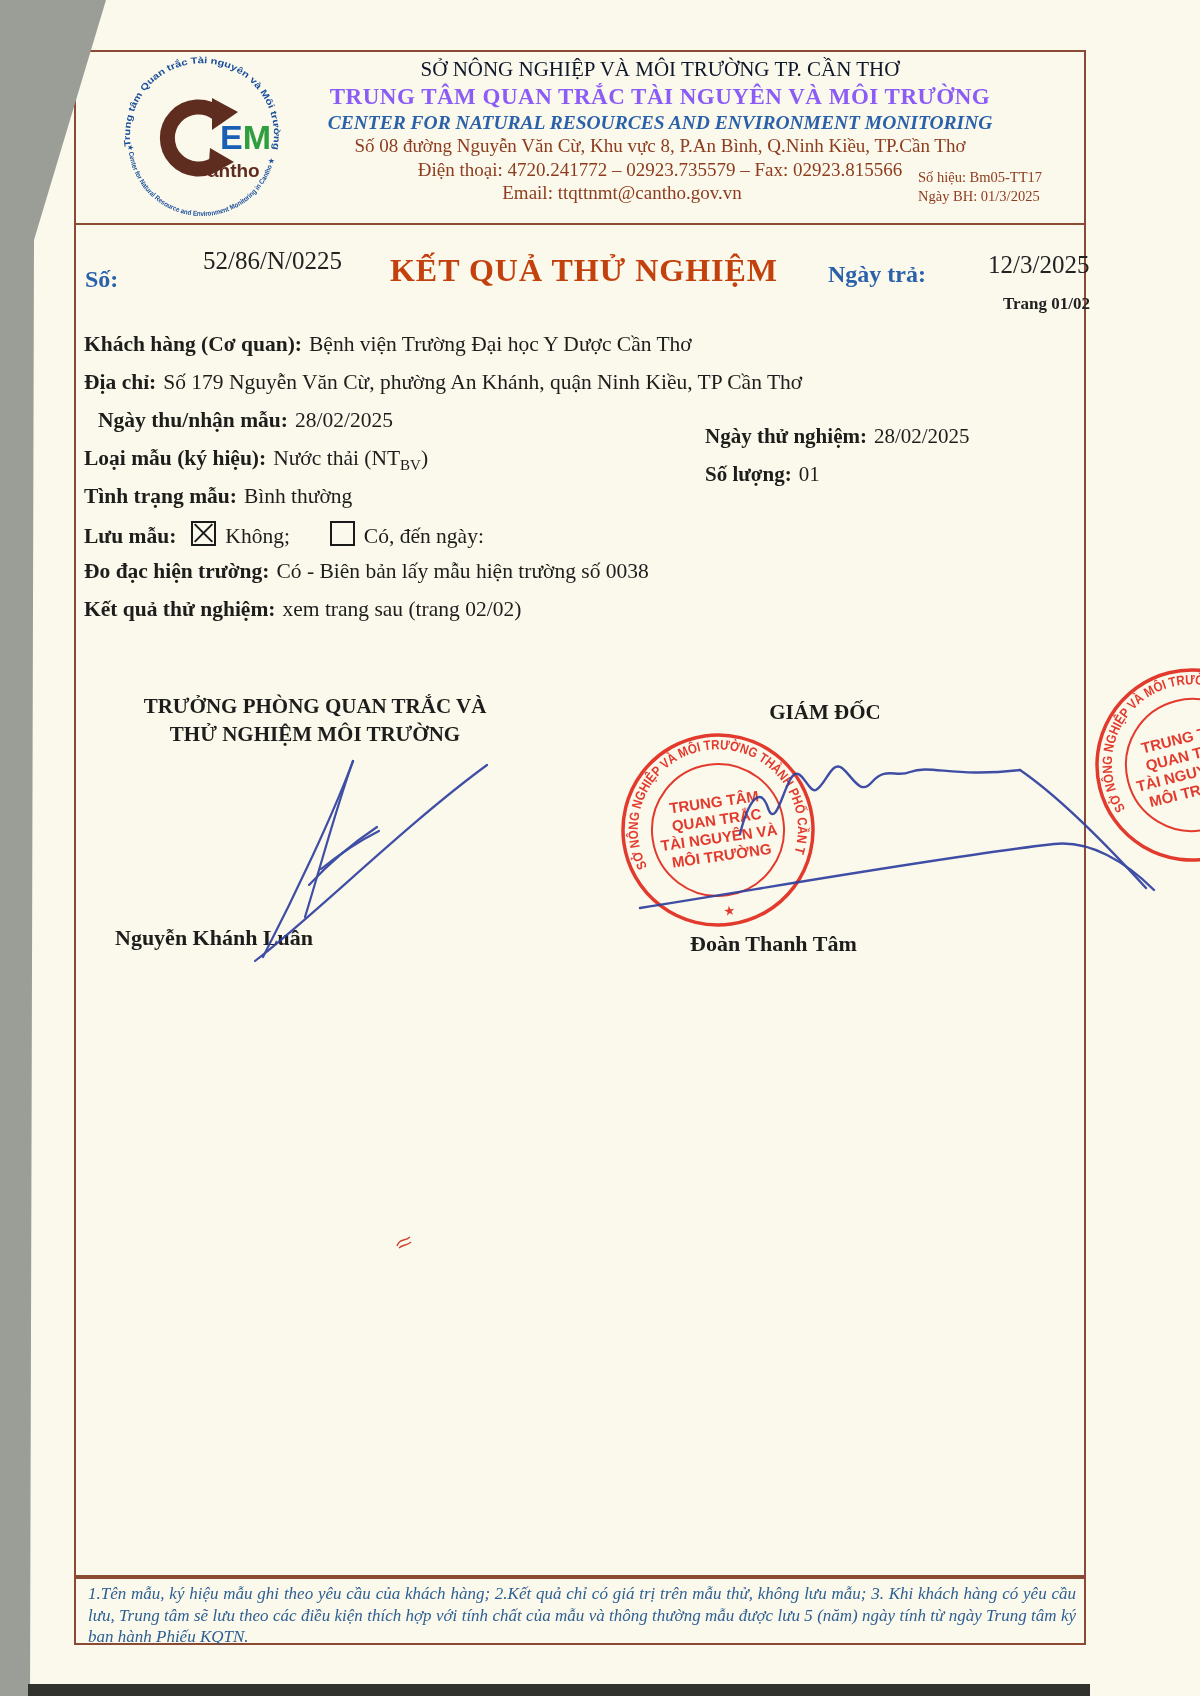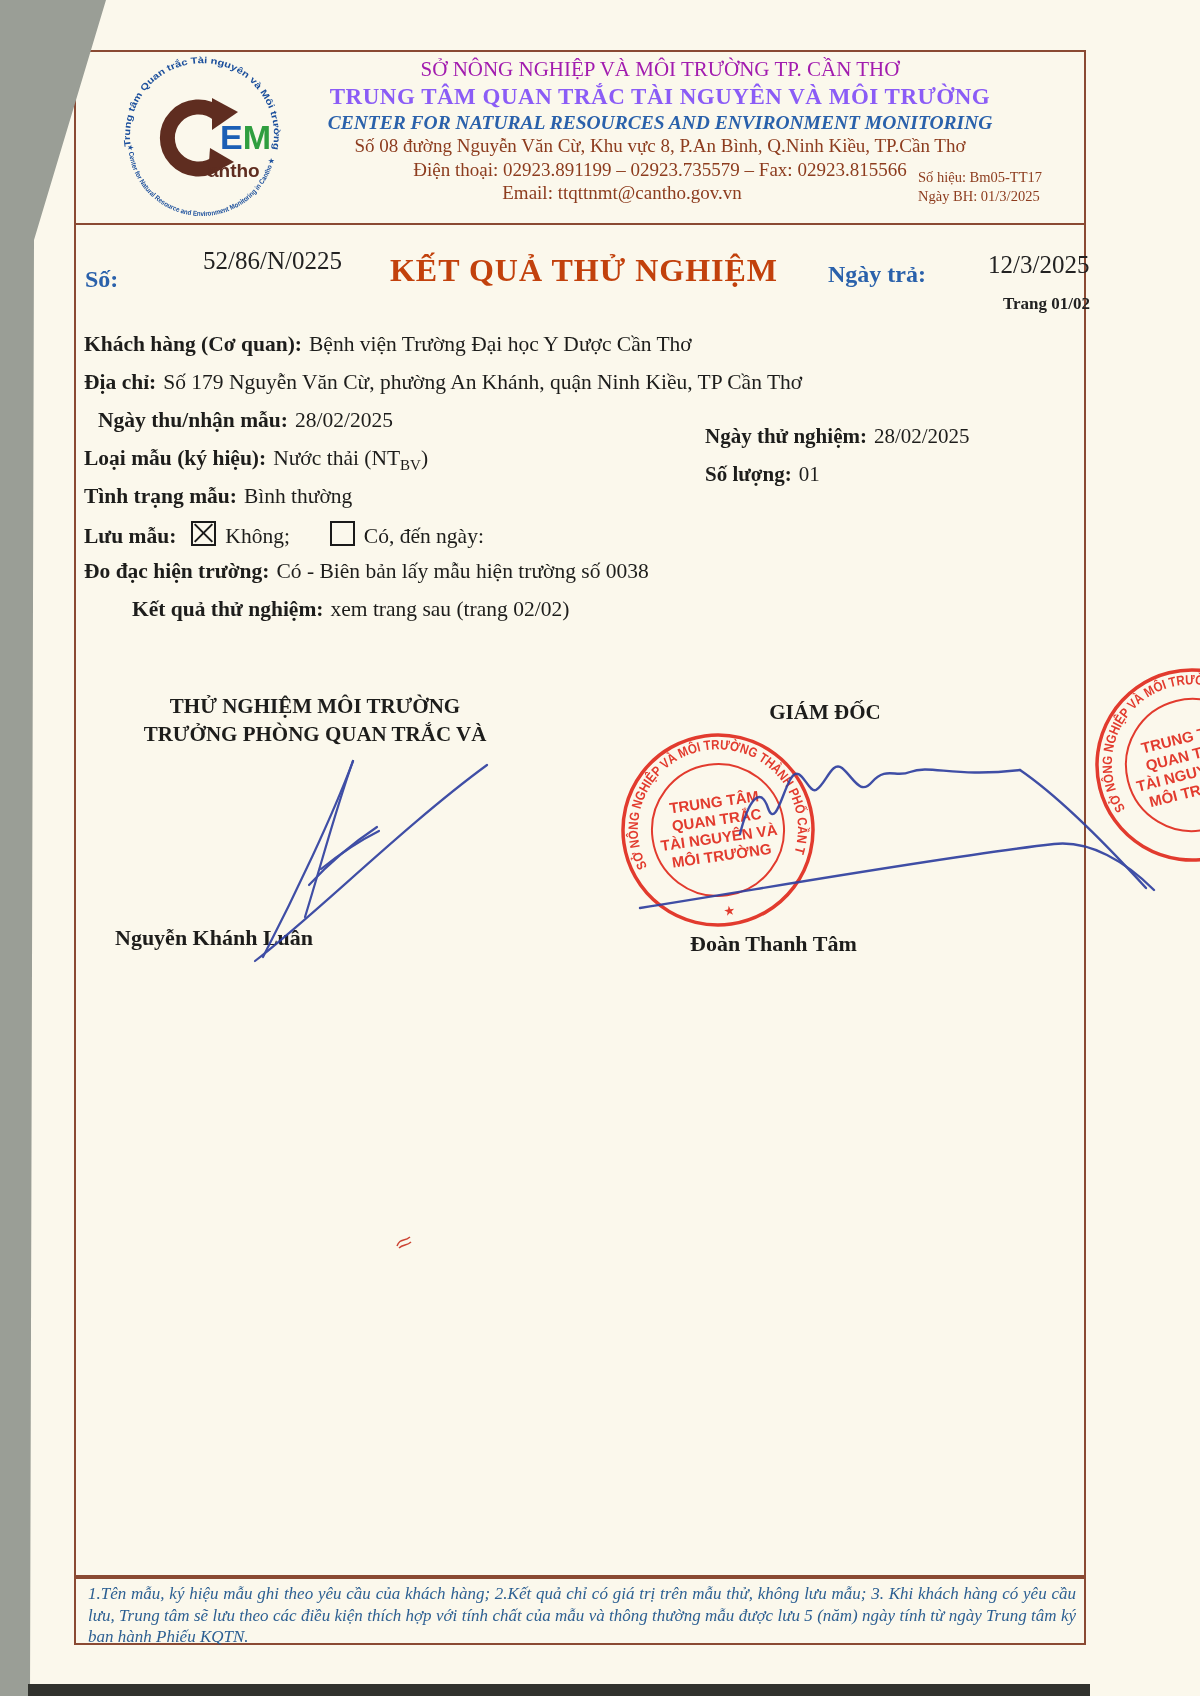--- a/index.html
+++ b/index.html
@@ -10,21 +10,21 @@
   #scan-left{left:0;top:0;width:110px;height:1696px;background:#9a9e96;
              clip-path:polygon(0 0,106px 0,34px 240px,30px 1696px,0 1696px);}
   #scan-bottom{left:28px;top:1684px;width:1062px;height:12px;background:#31322d;}
   
   .box{border:2px solid #8a4a33;position:absolute;background:transparent;}
   #header-box{left:74px;top:50px;width:1008px;height:171px;}
   #main-box{left:74px;top:223px;width:1008px;height:1350px;}
   #footer-box{left:74px;top:1577px;width:1008px;height:64px;}
   
   #head-block{left:295px;top:57px;width:730px;text-align:center;line-height:1.22;}
-  .h-line1{font-size:21px;color:#a21caf;}
+  .h-line1{font-size:21px;color:#0f172a;}
   .h-line2{font-size:23px;font-weight:bold;color:#8b5cf6;letter-spacing:.5px;}
   .h-line3{font-size:19.5px;font-weight:bold;font-style:italic;color:#2a61ab;}
   .h-brown{font-size:19px;color:#8d3c1e;}
   #form-code{left:918px;top:168px;width:170px;font-size:14.5px;color:#8d3c1e;line-height:19px;}
   
   .blue-label{color:#2a61ab;font-weight:bold;font-size:24px;}
   .black-val{font-size:25px;color:#222;}
   #doc-title{left:384px;top:252px;width:400px;text-align:center;font-size:32px;font-weight:bold;
              color:#c2410c;letter-spacing:1px;}
   #page-no{left:930px;top:294px;width:160px;text-align:right;font-size:17px;font-weight:bold;
@@ -79,21 +79,21 @@
       <tspan fill="#1b5fb5">E</tspan><tspan fill="#2f9e3f">M</tspan>
     </text>
     <text x="96" y="133" font-family="Liberation Sans, sans-serif" font-size="19" font-weight="bold" fill="#5f2d20">antho</text>
   </svg>
 
   <div id="head-block" class="abs">
     <div class="h-line1">SỞ NÔNG NGHIỆP VÀ MÔI TRƯỜNG TP. CẦN THƠ</div>
     <div class="h-line2">TRUNG TÂM QUAN TRẮC TÀI NGUYÊN VÀ MÔI TRƯỜNG</div>
     <div class="h-line3">CENTER FOR NATURAL RESOURCES AND ENVIRONMENT MONITORING</div>
     <div class="h-brown">Số 08 đường Nguyễn Văn Cừ, Khu vực 8, P.An Bình, Q.Ninh Kiều, TP.Cần Thơ</div>
-    <div class="h-brown">Điện thoại: 02923.891199 – 02923.735579 – Fax: 02923.815566</div>
+    <div class="h-brown">Điện thoại: 4720.241772 – 02923.735579 – Fax: 02923.815566</div>
     <div class="h-brown" style="transform:translateX(-38px);">Email: ttqttnmt@cantho.gov.vn</div>
   </div>
   <div id="form-code" class="abs">
     <div>Số hiệu: Bm05-TT17</div>
     <div>Ngày BH: 01/3/2025</div>
   </div>
 
   <div class="abs blue-label" style="left:85px;top:266px;">Số:</div>
   <div class="abs black-val" style="left:203px;top:247px;">52/86/N/0225</div>
   <div id="doc-title" class="abs">KẾT QUẢ THỬ NGHIỆM</div>
@@ -121,27 +121,27 @@
   </div>
   <div class="abs row" style="top:484px;">
     <b>Tình trạng mẫu:</b><span>Bình thường</span>
   </div>
   <div class="abs row" style="top:521px;">
     <b>Lưu mẫu:</b><span class="cb checked"></span><span>Không;</span><span class="cb" style="margin-left:40px;"></span><span>Có, đến ngày:</span>
   </div>
   <div class="abs row" style="top:559px;">
     <b>Đo đạc hiện trường:</b><span>Có - Biên bản lấy mẫu hiện trường số 0038</span>
   </div>
-  <div class="abs row" style="top:597px;margin-left:48px;">
+  <div class="abs row" style="top:597px;">
     <b>Kết quả thử nghiệm:</b><span>xem trang sau (trang 02/02)</span>
   </div>
 
   <div class="abs sig-head" style="left:115px;top:692px;width:400px;">
+    <div>TRƯỞNG PHÒNG QUAN TRẮC VÀ</div>
     <div>THỬ NGHIỆM MÔI TRƯỜNG</div>
-    <div>TRƯỞNG PHÒNG QUAN TRẮC VÀ</div>
   </div>
   <div class="abs sig-head" style="left:690px;top:698px;width:270px;">
     <div>GIÁM ĐỐC</div>
   </div>
 
   <svg class="abs stamp" style="left:618px;top:730px;transform:rotate(-8deg);" width="200" height="200" viewBox="0 0 200 200">
     <defs>
         <path id="ring1" d="M 27,132 A 80,80 0 1 1 173,132" fill="none"></path>
       </defs>
     <circle cx="100" cy="100" r="95" fill="none" stroke="#e23b2e" stroke-width="3.5"></circle>

